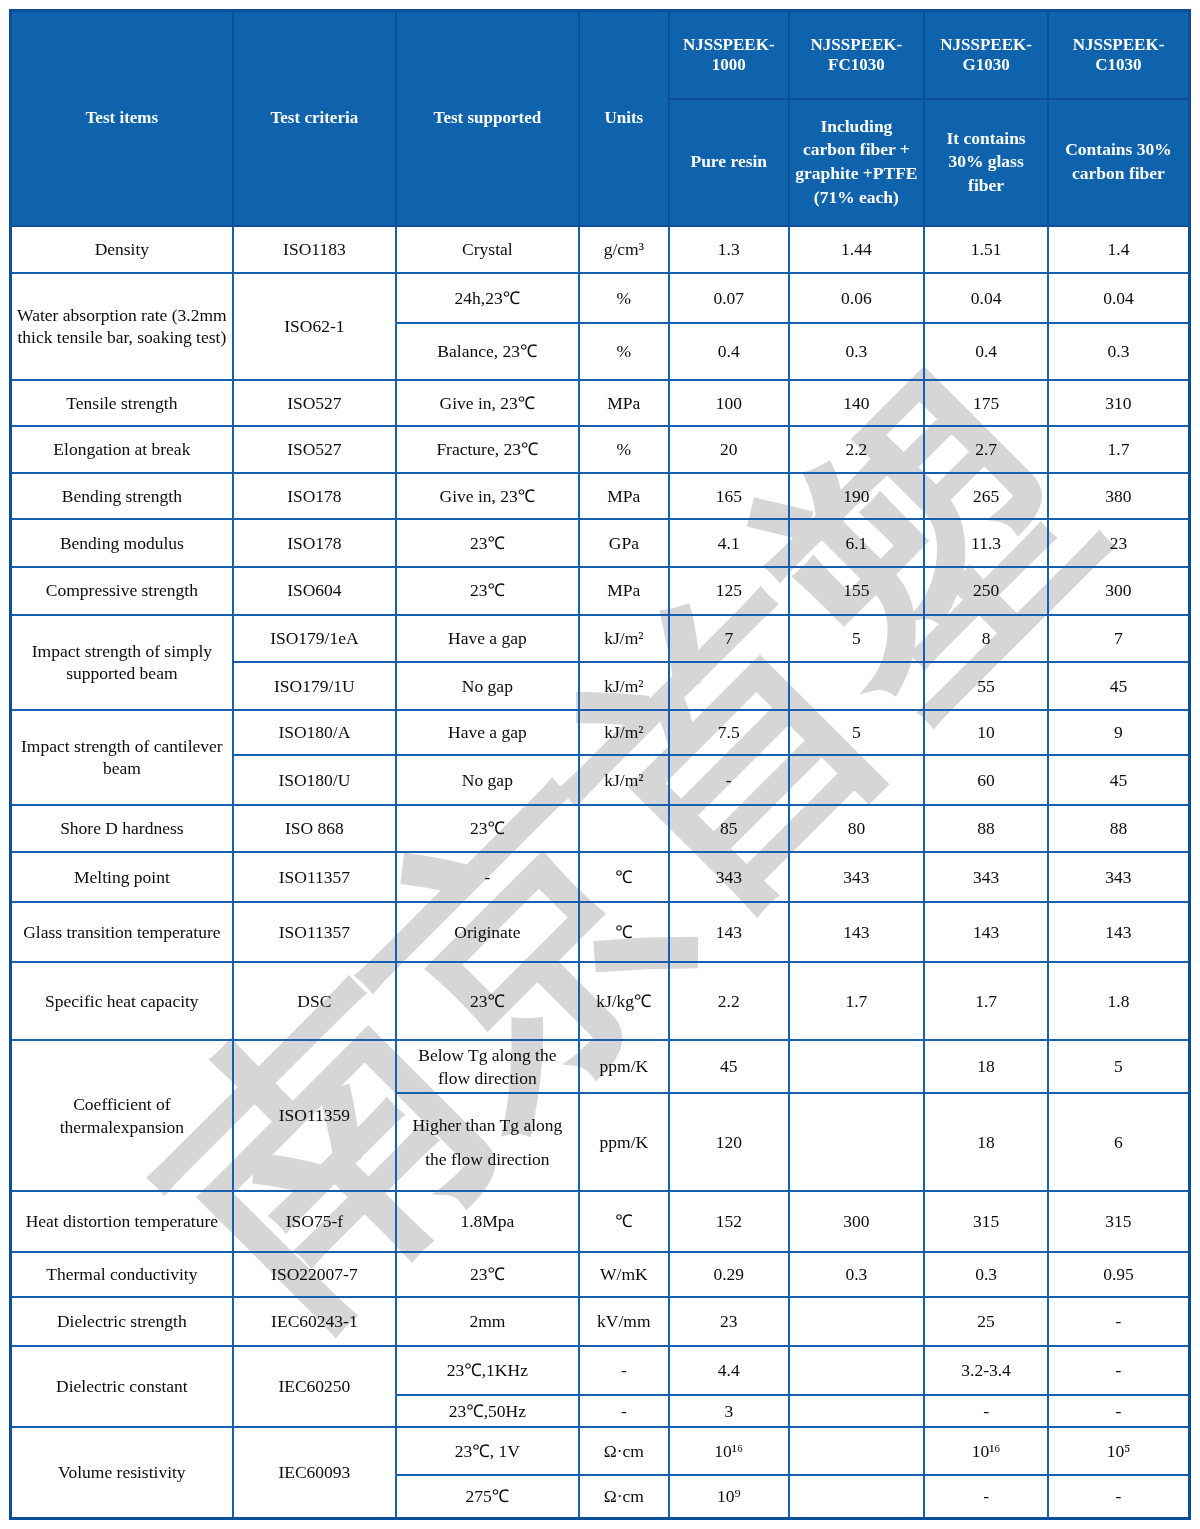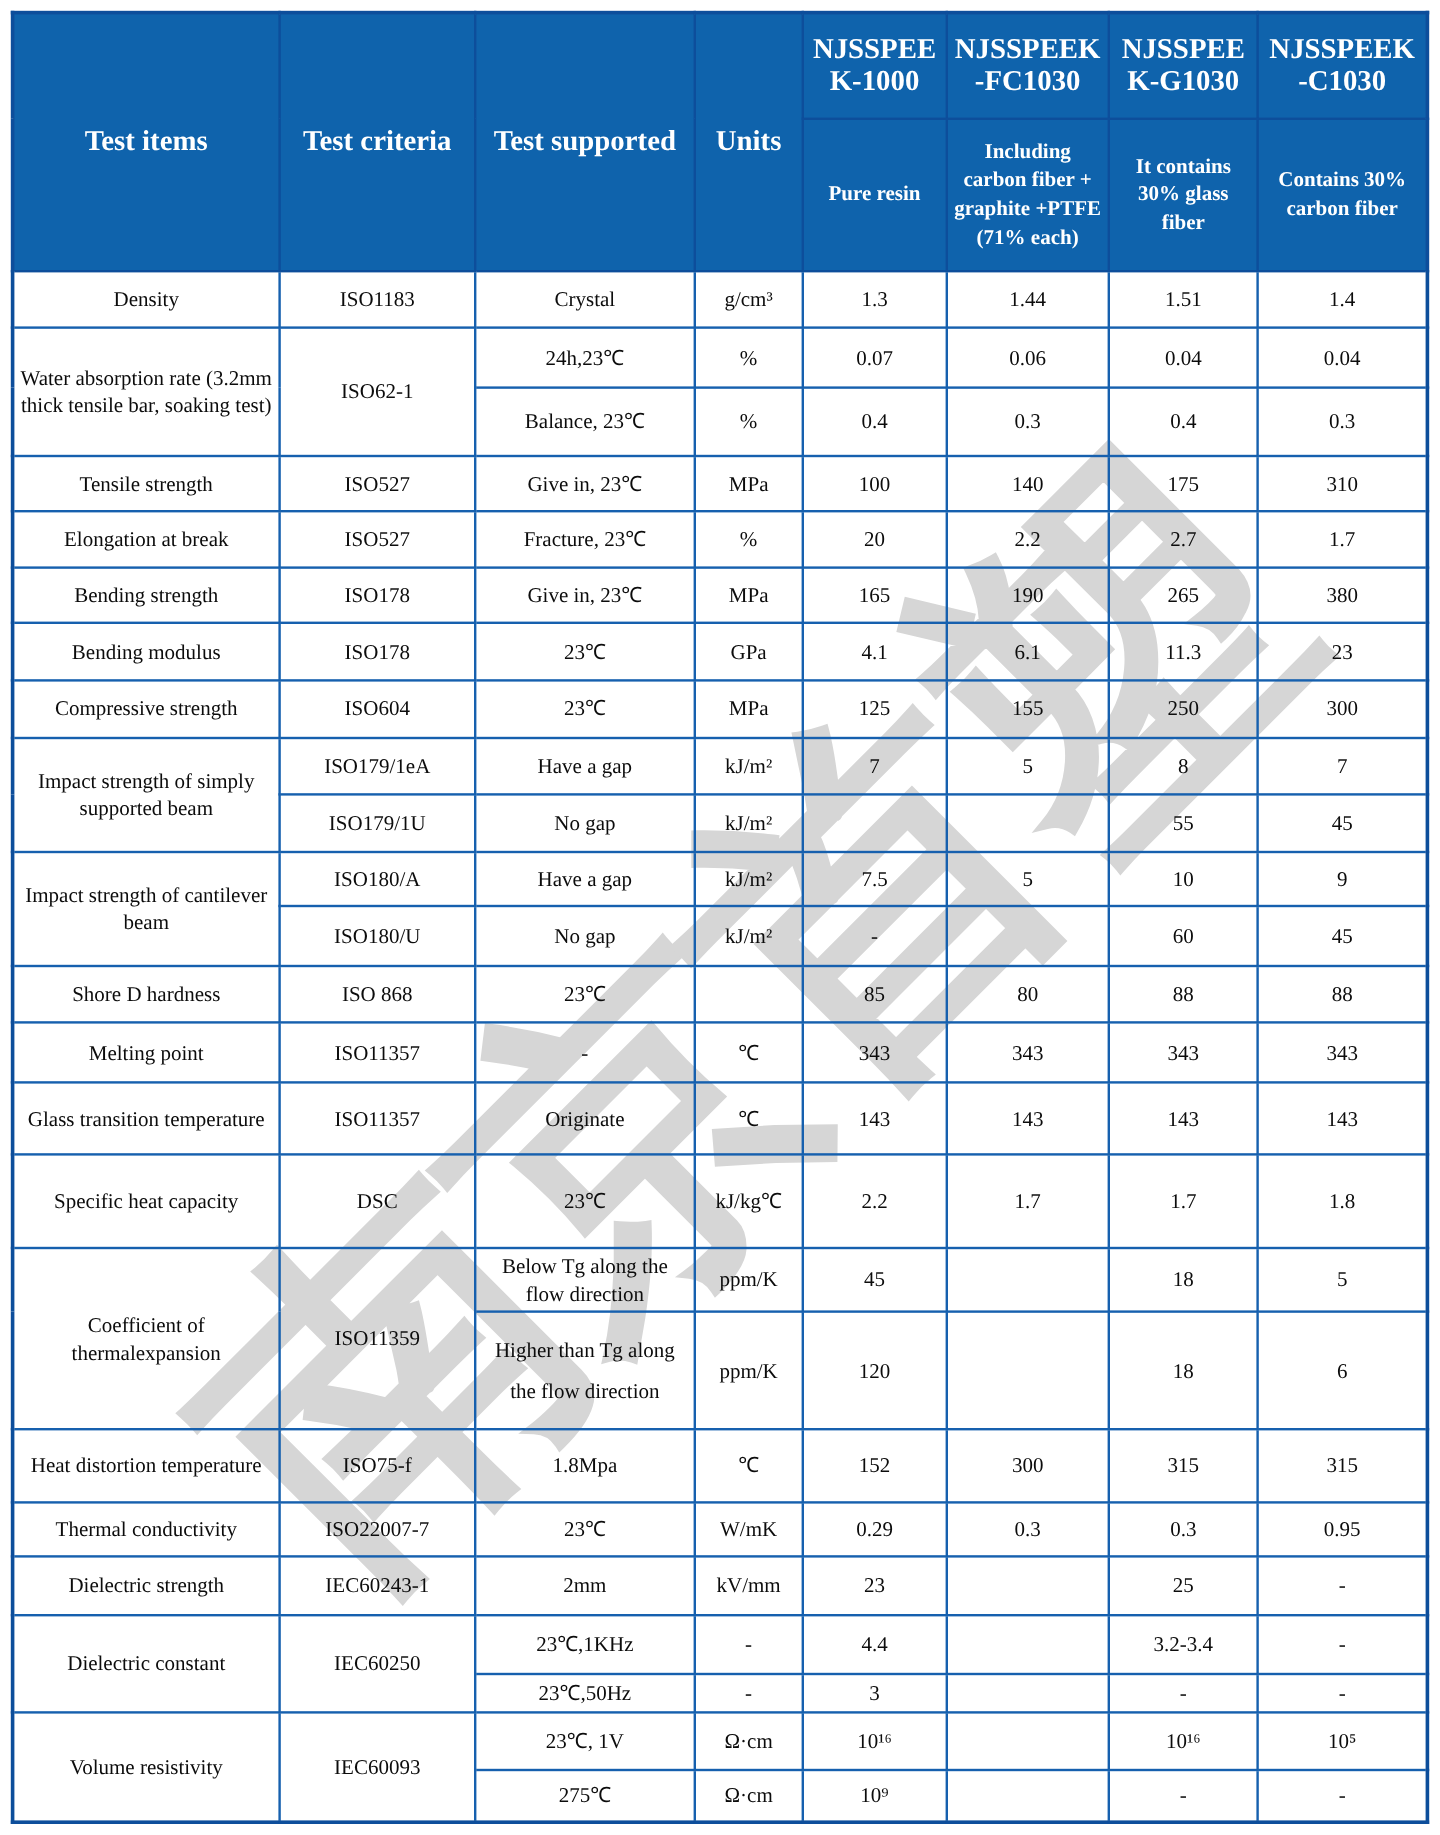--- a/index.html
+++ b/index.html
@@ -23,21 +23,21 @@
   }
   table.spec { border:3px solid #0d4e9b; }
   th, td {
     border:2.5px solid #1660ae;
     text-align:center; vertical-align:middle;
     padding:2px 5px; box-sizing:border-box;
     background:transparent;
   }
   thead th {
     background:#0f63ac; color:#ffffff;
-    font-weight:bold; font-size:24px;
+    font-weight:bold; font-size:17px;
     border-color:#0d4e9b;
     overflow-wrap:break-word;
   }
   thead th.pdesc { font-size:17.5px; line-height:1.35; }
   tbody td { font-size:17.5px; color:#0c0c0c; line-height:1.3; }
   td.airy { line-height:1.95; }
 
   col.c-item  { width:18.85%; }
   col.c-crit  { width:13.85%; }
   col.c-cond  { width:15.5%;  }

